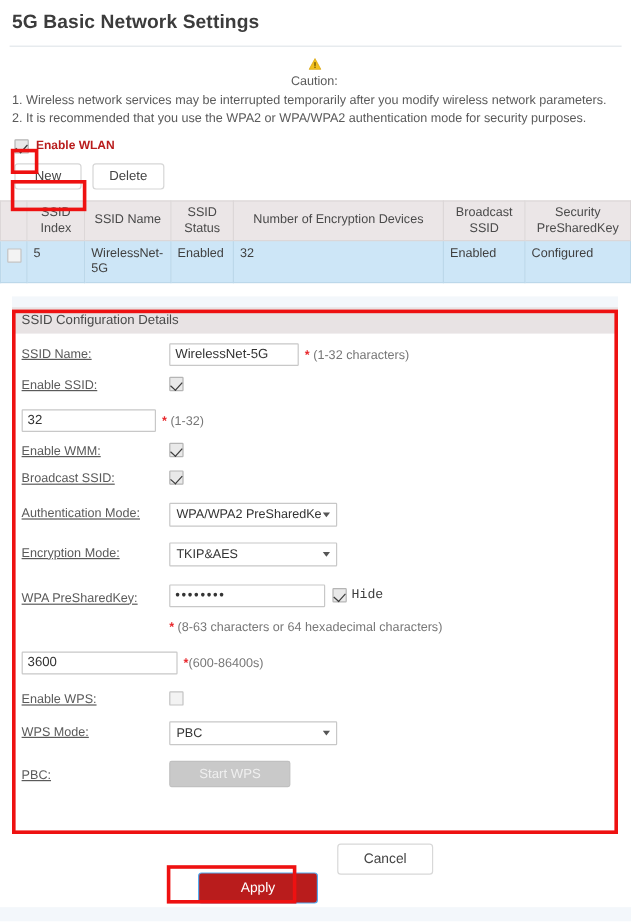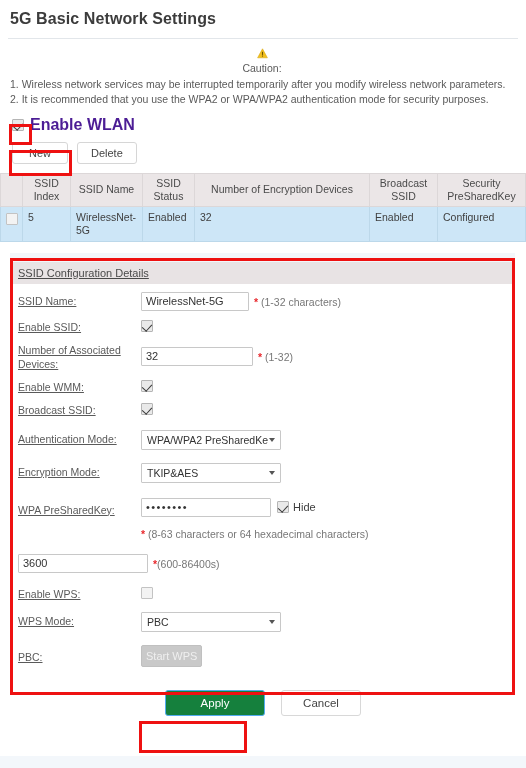--- a/index.html
+++ b/index.html
@@ -40,21 +40,21 @@
   .caution-line { display: flex; align-items: center; gap: 3px; margin: 1px 0 1px 0; flex-direction: column; }
   .warn-icon { display: inline-block; width: 11px; height: 11px; position: relative; top: 1px; }
 
   
   .wlan-row {
     display: flex;
     align-items: center;
     gap: 6px;
     margin: 9px 0 0 12px;
   }
-  .wlan-label { font-size: 16px; font-weight: bold; color: #4c1d95; }
+  .wlan-label { font-size: 10px; font-weight: bold; color: #b91c1c; }
 
   .redbox {
     position: absolute;
     border: 3px solid #ee1111;
     pointer-events: none;
     z-index: 5;
   }
 
   
   .cb {
@@ -125,21 +125,20 @@
     position: relative;
     margin: 11px 11px 0 10px;
     background: #ffffff;
   }
   .panel-top-strip { height: 9px; background: #f3f7fb; }
   .section-band {
     background: #e8e3e4;
     padding: 5px 8px;
     font-size: 11px;
     color: #4a4a4a;
-    text-decoration: underline;
   }
   .form { padding: 4px 0 8px 0; }
   .frow {
     display: flex;
     align-items: flex-start;
     padding: 3px 0 3px 8px;
     min-height: 20px;
   }
   .flabel {
     width: 123px;
@@ -185,51 +184,52 @@
     position: absolute;
     right: 5px; top: 50%;
     margin-top: -1.5px;
     width: 0; height: 0;
     border-left: 3.5px solid transparent;
     border-right: 3.5px solid transparent;
     border-top: 4px solid #555;
   }
   .hint { color: #777; font-size: 10.5px; line-height: 14px; padding-top: 3px; text-align: center; }
   .req { color: #e8272c; font-weight: bold; }
-  .inline-cb { display: flex; align-items: flex-end; gap: 4px; padding-top: 4px; }
+  .inline-cb { display: flex; align-items: flex-end; gap: 4px; padding-top: 4px; font-family: Liberation Mono, monospace; }
   .inline-cb .lbl { color: #3d3d3d; font-size: 11px; }
   .btn-disabled {
     background: #c9c9c9;
     border: 1px solid #c0c0c0;
     color: #efefef;
     font-size: 11px;
     border-radius: 2px;
-    padding: 4px 4px;
+    padding: 4px 24px;
     font-family: "Liberation Sans", sans-serif;
   }
 
   
   .footer {
     display: flex;
     justify-content: center;
     align-items: center;
     gap: 16px;
     margin-top: 12px;
     position: relative;
   }
   .btn-apply {
-    background: #15803d;
+    background: #b91c1c;
     border: 1px solid #53acf0;
     color: #ffffff;
     font-size: 11.5px;
     width: 100px;
     padding: 6px 0;
     text-align: center;
     border-radius: 3px;
     font-family: "Liberation Sans", sans-serif;
+    margin-top: 48px;
   }
   .btn-cancel {
     background: #ffffff;
     border: 1px solid #d8d8d8;
     color: #444;
     font-size: 11.5px;
     width: 80px;
     padding: 6px 0;
     text-align: center;
     border-radius: 3px;
@@ -317,21 +317,20 @@
     </div>
 
     <div class="frow">
       <div class="flabel">Enable SSID:</div>
       <div class="fctl">
         <span class="cb checked" style="margin-top:2px"></span>
       </div>
     </div>
 
     <div class="frow">
-      <div class="flabel">Number of Associated Devices:</div>
       <div class="fctl" style="padding-top:7px">
         <input class="txt w-num" type="text" value="32" style="">
         <span class="hint"><span class="req">*</span> <span>(1-32)</span></span>
       </div>
     </div>
 
     <div class="frow">
       <div class="flabel">Enable WMM:</div>
       <div class="fctl">
         <span class="cb checked" style="margin-top:2px"></span>

